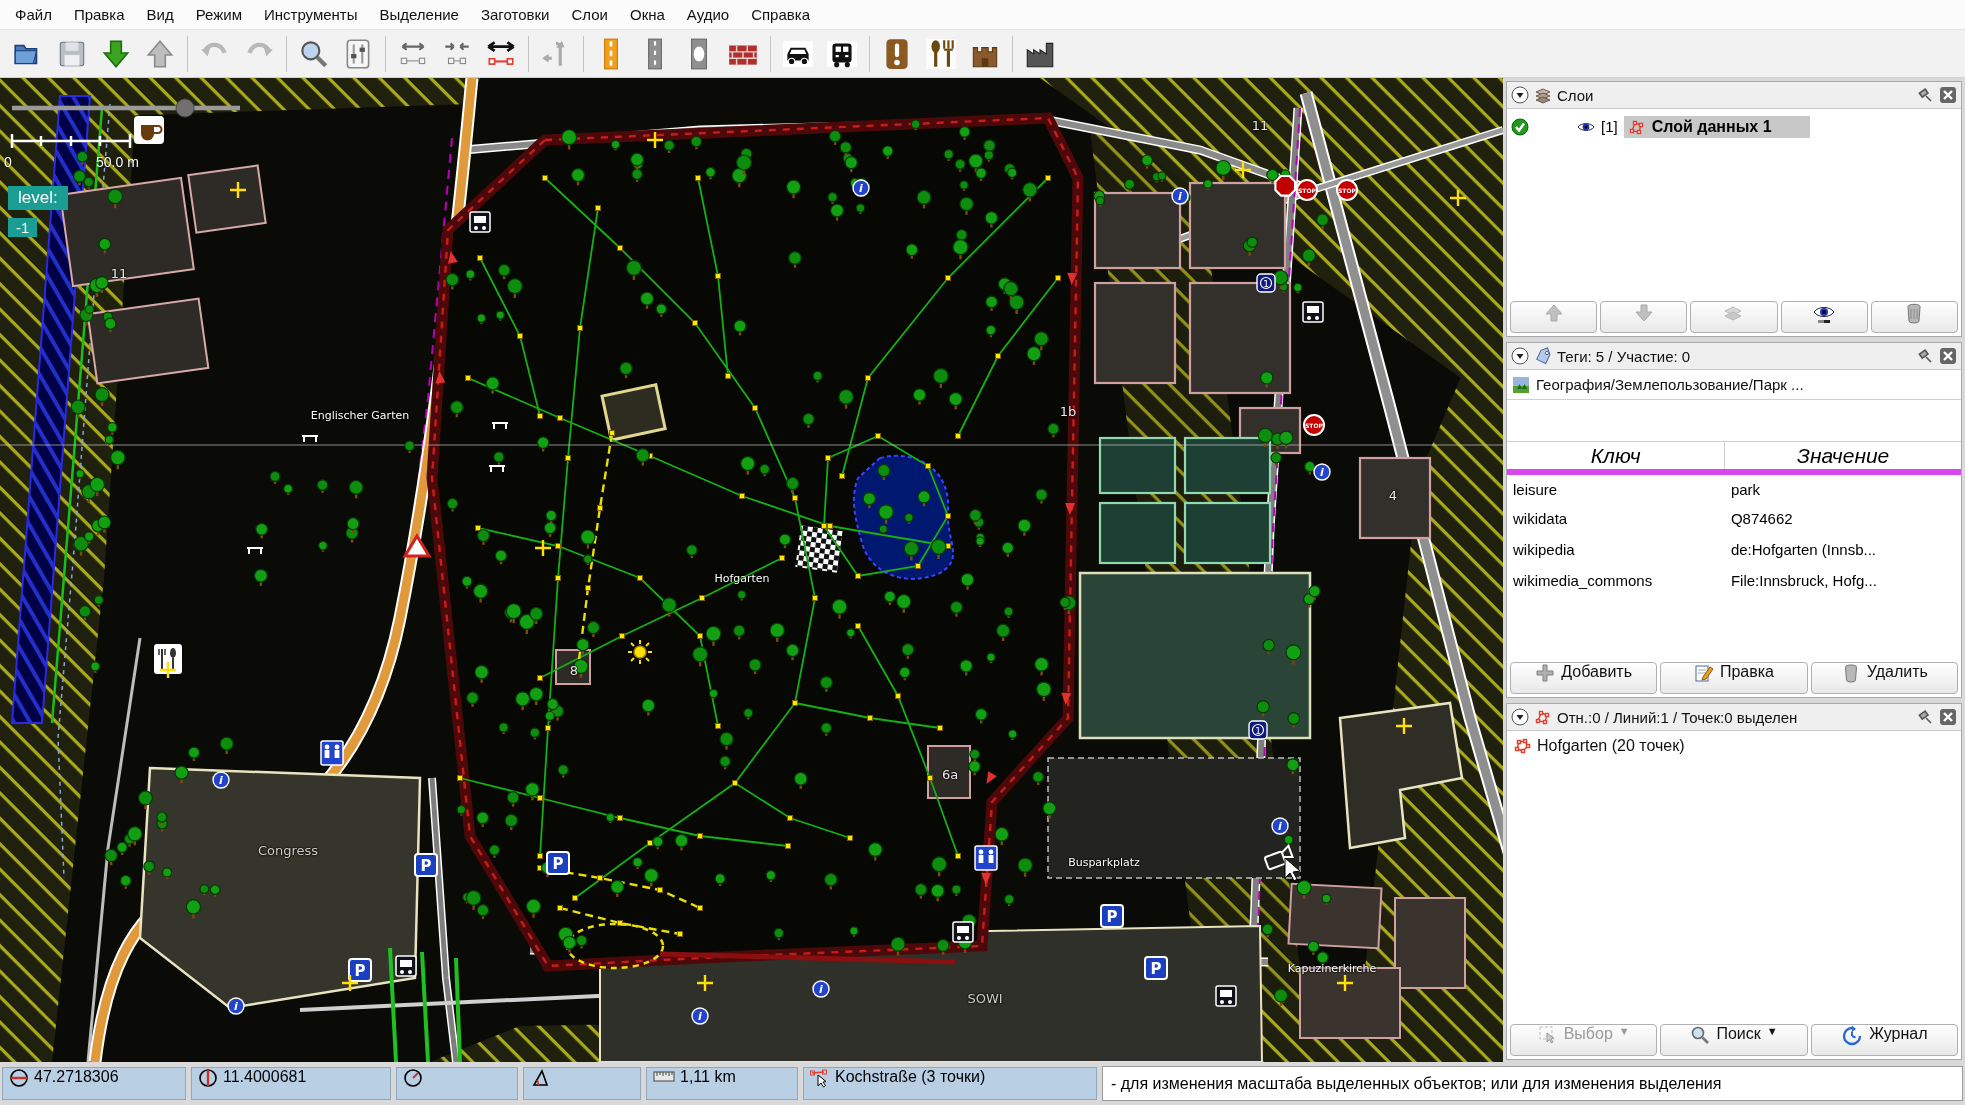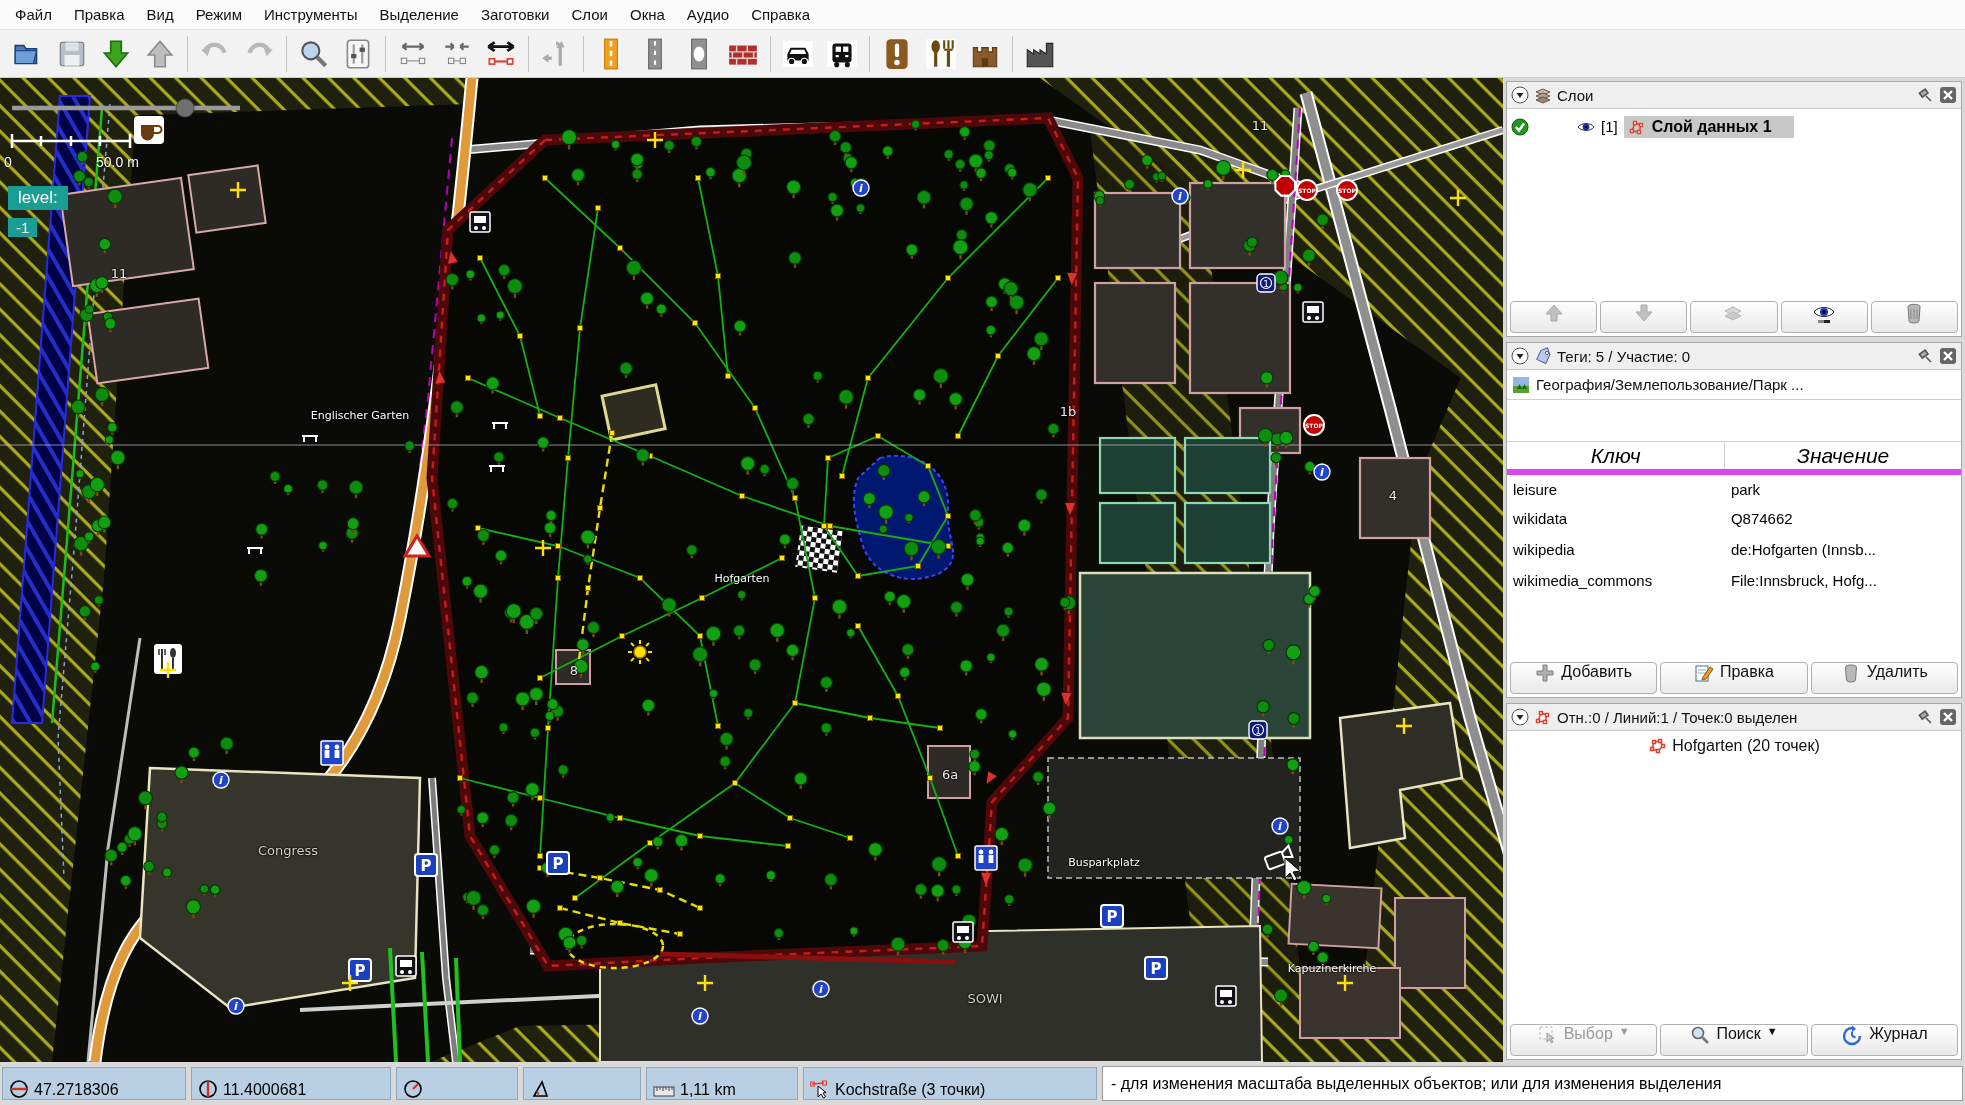--- a/index.html
+++ b/index.html
@@ -47,42 +47,42 @@
   .panel-title { font-size:15px; color:#111; flex:1; white-space:nowrap; overflow:hidden; }
   .hd-ico { width:18px; height:18px; flex:none; display:flex; align-items:center; justify-content:center; }
   .panel-body { flex:1; overflow:hidden; position:relative; }
   .btn-row { display:flex; gap:3px; padding:3px; flex:none; }
   .btn { flex:1; height:32px; border:1px solid #b0b0b0; border-radius:4px;
          background:linear-gradient(#fefefe,#e9e9e9); font-size:16px; color:#111;
          display:flex; align-items:flex-start; justify-content:center; gap:6px; cursor:default; }
   .btn.disabled { color:#9a9a9a; }
   .layer-row { display:flex; align-items:center; height:27px; gap:6px; padding-left:4px; }
   .layer-row .sel-bg { background:#c8c8c8; display:flex; align-items:center; gap:6px;
-                        padding:2px 22px 2px 4px; }
+                        padding:2px 38px 2px 4px; }
   .layer-name { font-size:16px; font-weight:bold; color:#000; }
   .layer-idx { font-size:15px; color:#000; }
 
   .tag-preset { display:flex; align-items:center; gap:6px; height:30px;
                 border-bottom:1px solid #d0d0d0; padding:0 5px; }
   .tag-preset span { font-size:15px; color:#111; white-space:nowrap; overflow:hidden; }
   .membership-box { height:42px; border-bottom:1px solid #d0d0d0; }
   table.tags { width:100%; border-collapse:collapse; table-layout:fixed; }
   table.tags th { font-size:21px; font-weight:normal; height:30px; border-bottom:6px solid #d946ef;font-style:italic; }
   table.tags th:first-child { border-right:1px solid #cfcfcf; width:48%; }
   table.tags td { font-size:15px; height:31px; padding:0 6px; white-space:nowrap; overflow:hidden; }
   tr.selected td { background:#2272b9; color:#fff; }
 
-  .sel-item { display:flex; align-items:center; gap:6px; padding:6px 6px;justify-content:center; }
+  .sel-item { display:flex; align-items:center; gap:6px; padding:6px 6px; }
   .sel-item span { font-size:16px; color:#111; }
 
   
   #statusbar { position:absolute; left:0; top:1062px; width:1965px; height:43px;
                background:#d9d9d9; display:flex; align-items:center; padding:0 2px; gap:5px; }
   .st-cell { height:33px; background:#b9cfe4; border:1px solid #8fa6bd;
-             display:flex; align-items:flex-end; padding:0 6px; gap:5px; font-size:16px; color:#000;
+             display:flex; align-items:flex-start; padding:0 6px; gap:5px; font-size:16px; color:#000;
              white-space:nowrap; overflow:hidden; }
   .st-help { height:35px; background:#fff; border:1px solid #9a9a9a; flex:1;
              display:flex; align-items:center; padding:0 8px; font-size:16px; color:#000;
              white-space:nowrap; overflow:hidden; }
 </style>
 </head>
 <body>
 
 <div id="app">
 

